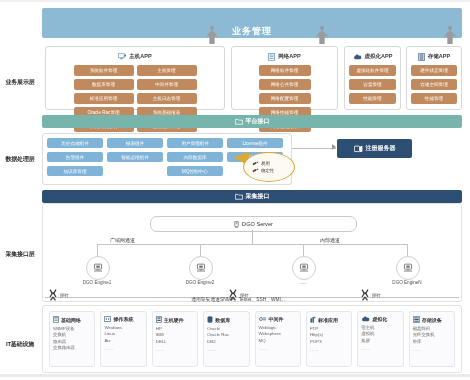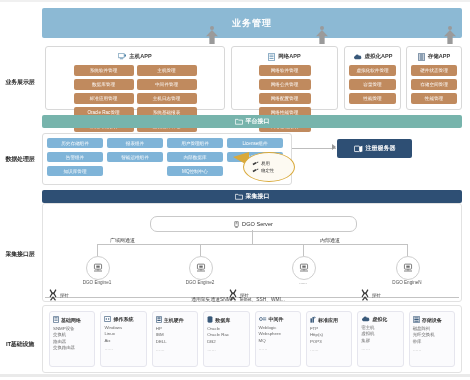--- a/index.html
+++ b/index.html
@@ -16,21 +16,21 @@
   .layer-label{
     position:absolute;left:2px;width:36px;
     font-size:6px;font-weight:bold;color:#2b2b2b;
     text-align:center;line-height:8px;letter-spacing:-0.2px;
   }
 
   
   .biz-bar{
     position:absolute;left:42px;top:8px;width:420px;height:30px;
     background:#8cb9d4;border-radius:2px;
-    display:flex;align-items:center;justify-content:center;
+    display:flex;align-items:flex-end;justify-content:center;
     color:#ffffff;font-size:9px;font-weight:bold;letter-spacing:1px;
   }
 
   
   .person{position:absolute;width:12px;height:18px;}
   .person .head{
     position:absolute;left:4px;top:0;width:4px;height:4px;
     background:#9a9a9a;border-radius:50%;
   }
   .person .body{

